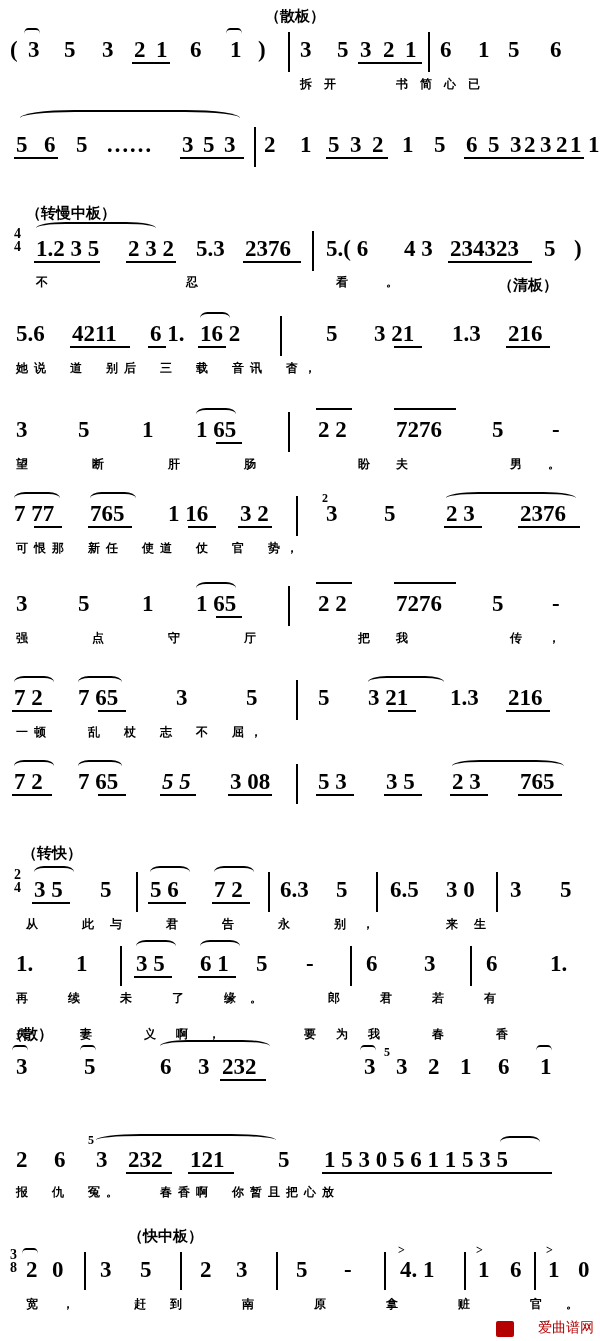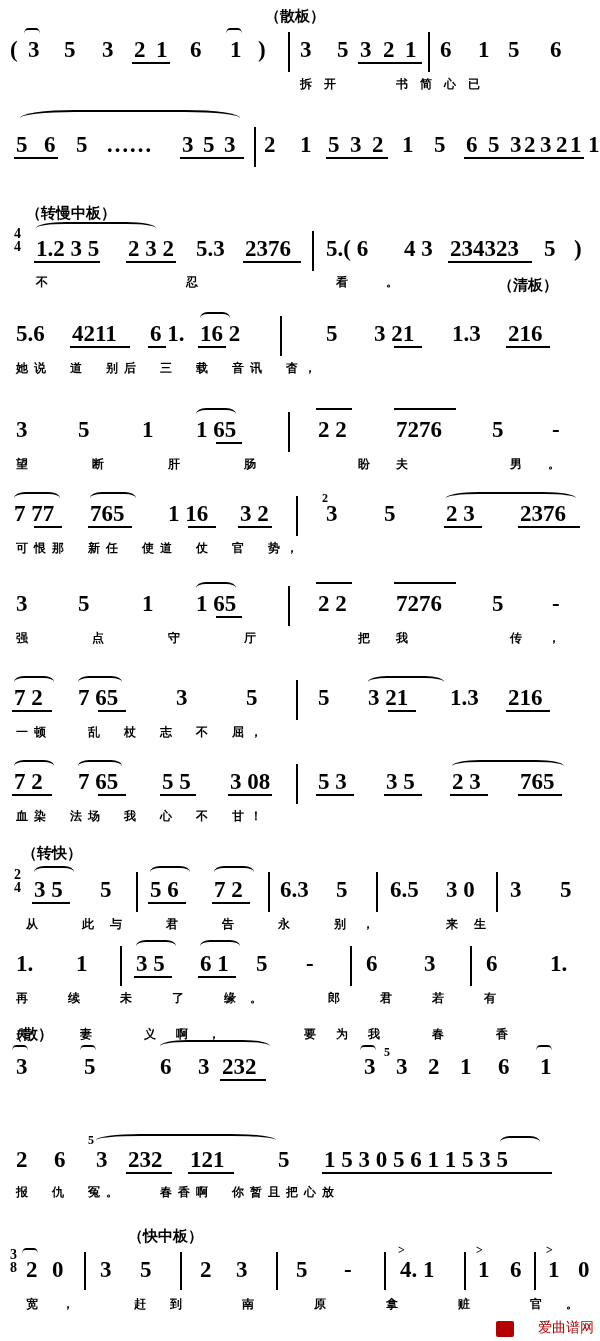--- a/index.html
+++ b/index.html
@@ -193,35 +193,34 @@
   <div class="beam" style="left:506px;top:710px;width:44px;"></div>
   <div class="slur" style="left:368px;top:676px;width:76px;"></div>
   <div class="t lyr" style="left:16px;top:726px;letter-spacing:6px;">一顿　　乱　杖　志　不　屈，</div>
 
   <div class="slur" style="left:14px;top:760px;width:40px;"></div>
   <div class="t num" style="left:14px;top:770px;">7 2</div>
   <div class="beam" style="left:12px;top:794px;width:40px;"></div>
   <div class="slur" style="left:78px;top:760px;width:44px;"></div>
   <div class="t num" style="left:78px;top:770px;">7 65</div>
   <div class="beam" style="left:98px;top:794px;width:28px;"></div>
-  <div class="t num" style="left:162px;top:770px;">5 5</div>
+  <div class="t num" style="left:162px;top:770px;font-style:italic;">5 5</div>
   <div class="beam" style="left:160px;top:794px;width:36px;"></div>
   <div class="t num" style="left:230px;top:770px;">3 08</div>
   <div class="beam" style="left:228px;top:794px;width:44px;"></div>
   <div class="bar" style="left:296px;top:764px;height:40px;"></div>
   <div class="t num" style="left:318px;top:770px;">5 3</div>
   <div class="beam" style="left:316px;top:794px;width:38px;"></div>
   <div class="t num" style="left:386px;top:770px;">3 5</div>
   <div class="beam" style="left:384px;top:794px;width:38px;"></div>
   <div class="t num" style="left:452px;top:770px;">2 3</div>
   <div class="beam" style="left:450px;top:794px;width:38px;"></div>
   <div class="slur" style="left:452px;top:760px;width:112px;"></div>
   <div class="t num" style="left:520px;top:770px;">765</div>
   <div class="beam" style="left:518px;top:794px;width:44px;"></div>
-  <div class="t lyr" style="left:16px;top:810px;letter-spacing:6px;">血染　法场　我　心　不　甘！</div>
 
   <div class="t mark" style="left:22px;top:845px;">（转快）</div>
   <div class="timesig" style="left:14px;top:868px;">
     <span>2</span><br>
     <span>4</span>
   </div>
   <div class="slur" style="left:34px;top:866px;width:40px;"></div>
   <div class="t num" style="left:34px;top:878px;">3 5</div>
   <div class="beam" style="left:32px;top:902px;width:38px;"></div>
   <div class="t num" style="left:100px;top:878px;">5</div>

